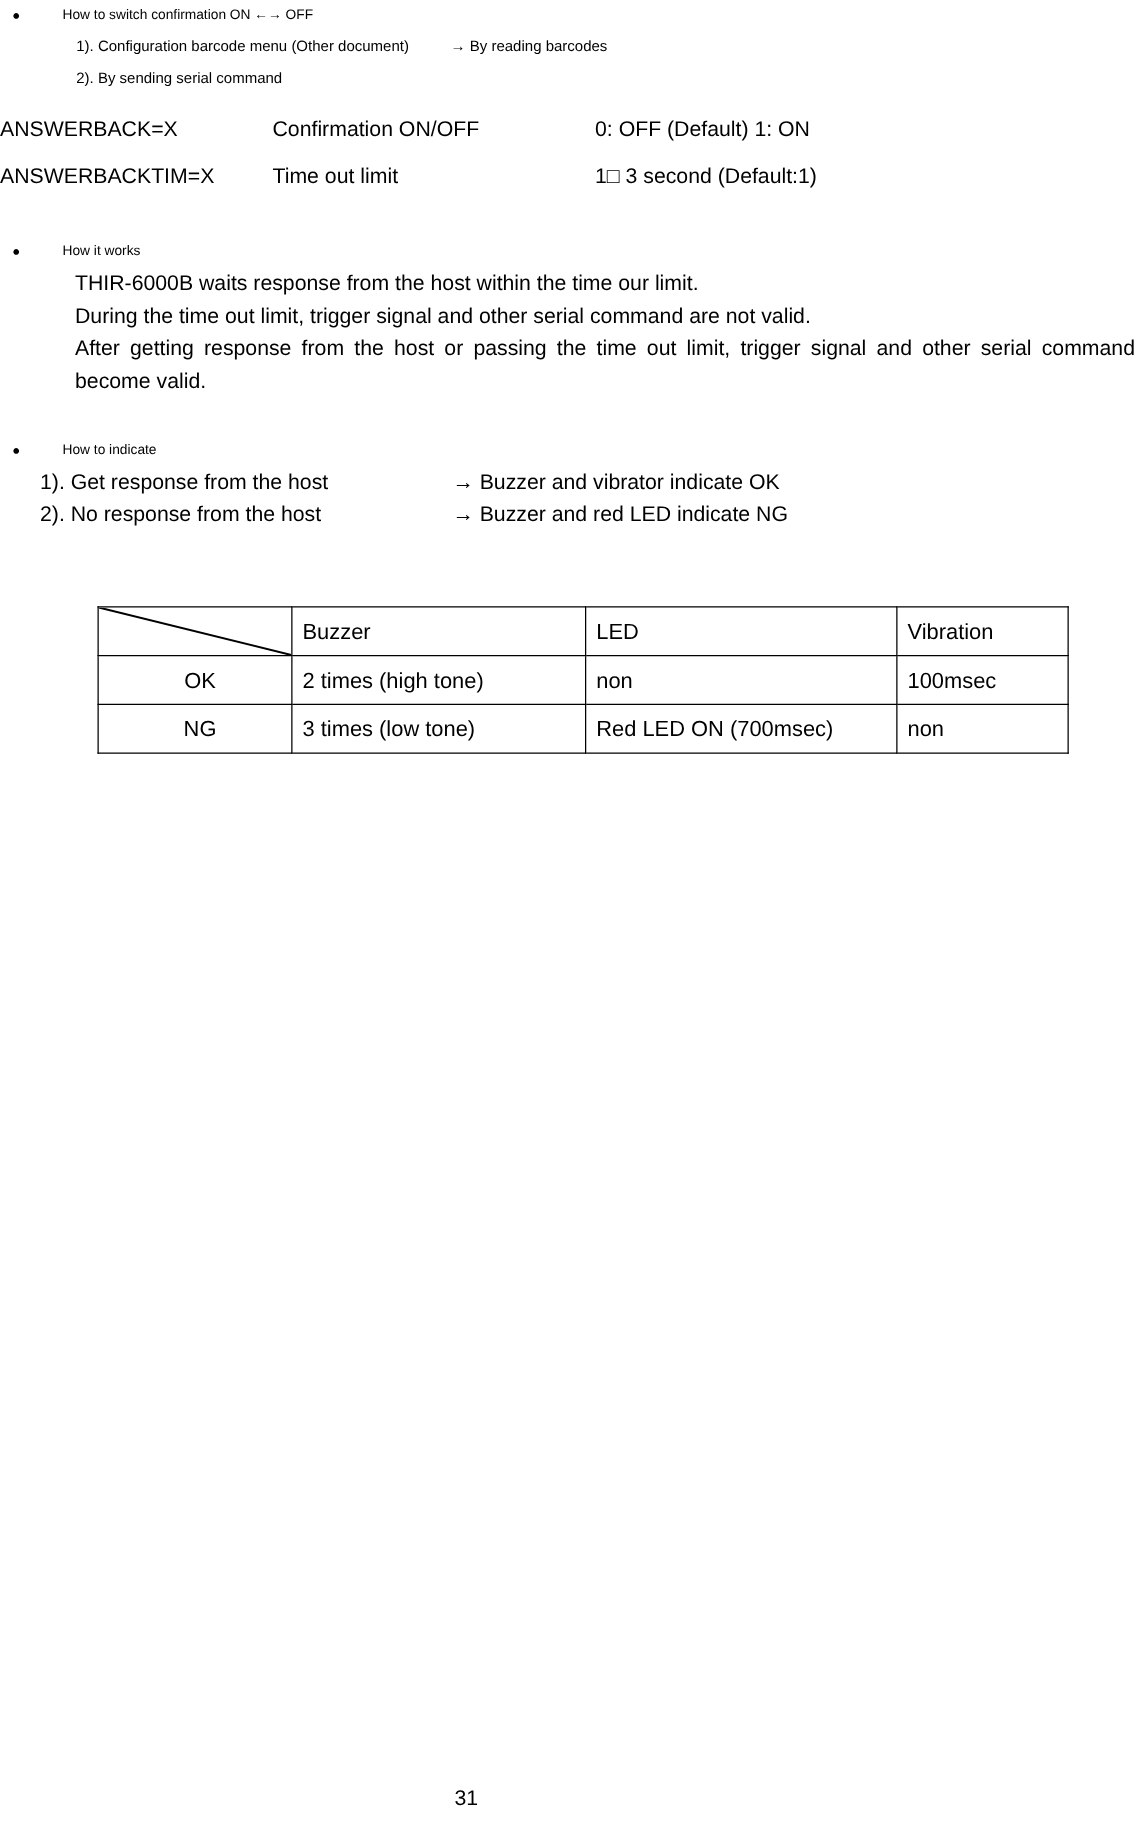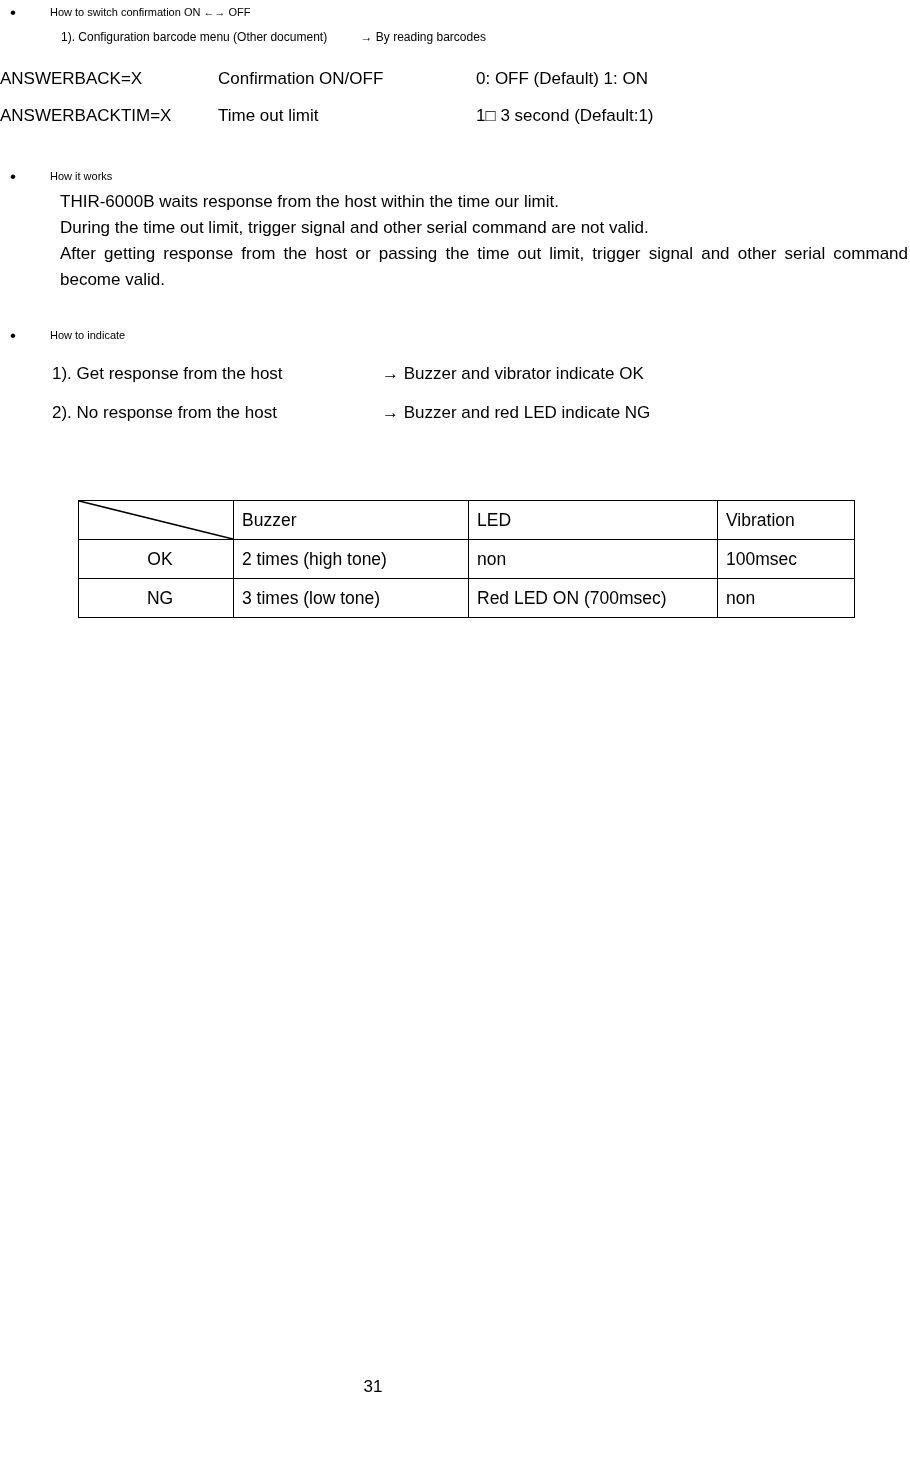--- a/index.html
+++ b/index.html
@@ -64,25 +64,24 @@
     line-height: 25px;
     font-size: 17px;
     white-space: pre;
   }
   .cmd-col-a { display: inline-block; width: 218px; }
   .cmd-col-b { display: inline-block; width: 258px; }
   .cmd-col-c { display: inline-block; }
 
   .ind-line {
     display: block;
-    padding-left: 52px;
+    padding-left: 32px;
     line-height: 26px;
     font-size: 17px;
     white-space: pre;
-    margin-top: 13px;
   }
   .ind-col-a { display: inline-block; width: 330px; }
   .ind-col-b { display: inline-block; }
 
   
   .para {
     display: block;
     padding-left: 45px;
     padding-right: 2px;
     font-size: 17px;
@@ -97,21 +96,21 @@
 
   .spacer-12 { height: 12px; }
   .spacer-16 { height: 16px; }
   .spacer-30 { height: 30px; }
   .spacer-36 { height: 36px; }
 
   
   .table-wrap {
     position: absolute;
     left: 78px;
-    top: 500px;
+    top: 485px;
     width: 750px;
   }
   table.ind-table {
     border-collapse: collapse;
     width: 750px;
     table-layout: fixed;
     font-size: 17.5px;
   }
   table.ind-table td {
     border: 1.3px solid #000000;
@@ -138,38 +137,39 @@
     left: 0;
     top: 0;
     width: 100%;
     height: 100%;
   }
 
   
   .page-number {
     position: absolute;
     left: 0;
-    top: 1376px;
+    top: 1428px;
     width: 746px;
     text-align: center;
     font-size: 17px;
     line-height: 22px;
   }
 </style>
 </head>
 <body>
 
 <div class="page">
   <div class="content">
 
     <div class="bullet-row">
       <span class="bullet-dot">•</span>
       <span class="bullet-title">How to switch confirmation ON ←→ OFF</span>
     </div>
     <span class="sub-line">1). Configuration barcode menu (Other document)          → By reading barcodes</span>
+    <span class="sub-line">2). By sending serial command</span>
 
     <div class="spacer-16"></div>
 
     <span class="cmd-line"><span class="cmd-col-a">ANSWERBACK=X</span><span class="cmd-col-b">Confirmation ON/OFF</span><span class="cmd-col-c">0: OFF (Default) 1: ON</span></span>
 
     <div class="spacer-12"></div>
 
     <span class="cmd-line"><span class="cmd-col-a">ANSWERBACKTIM=X</span><span class="cmd-col-b">Time out limit</span><span class="cmd-col-c">1□ 3 second (Default:1)</span></span>
 
     <div class="spacer-36"></div>

